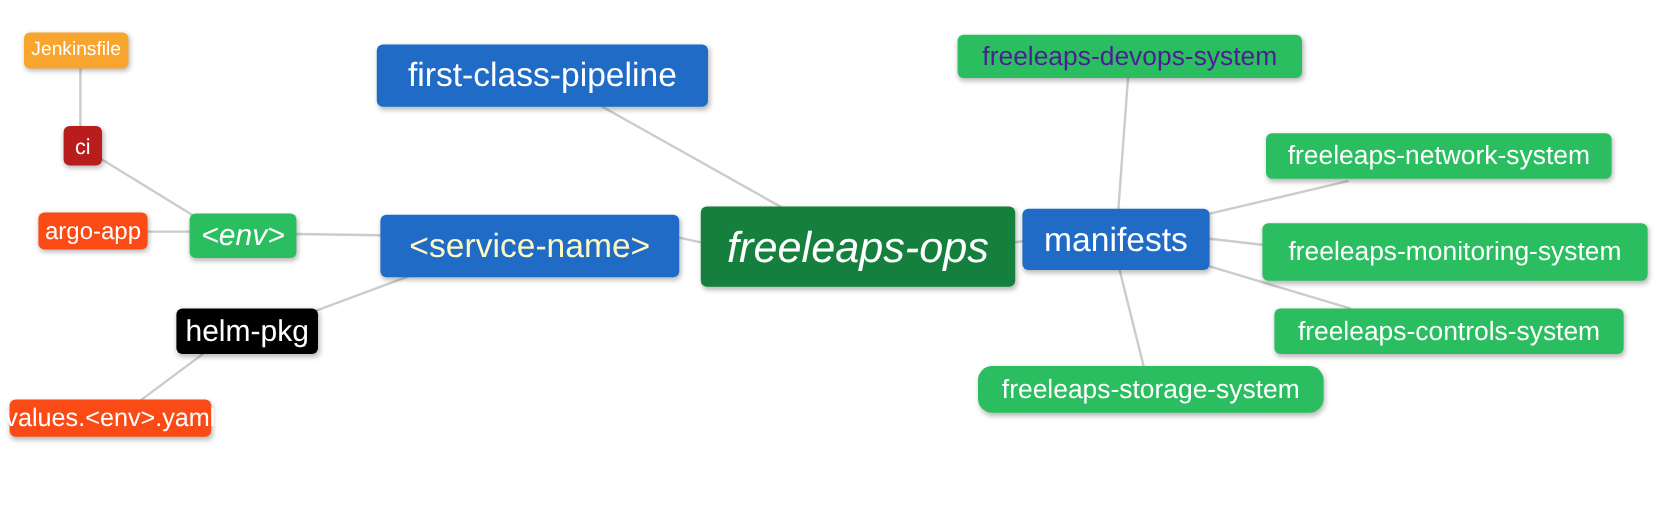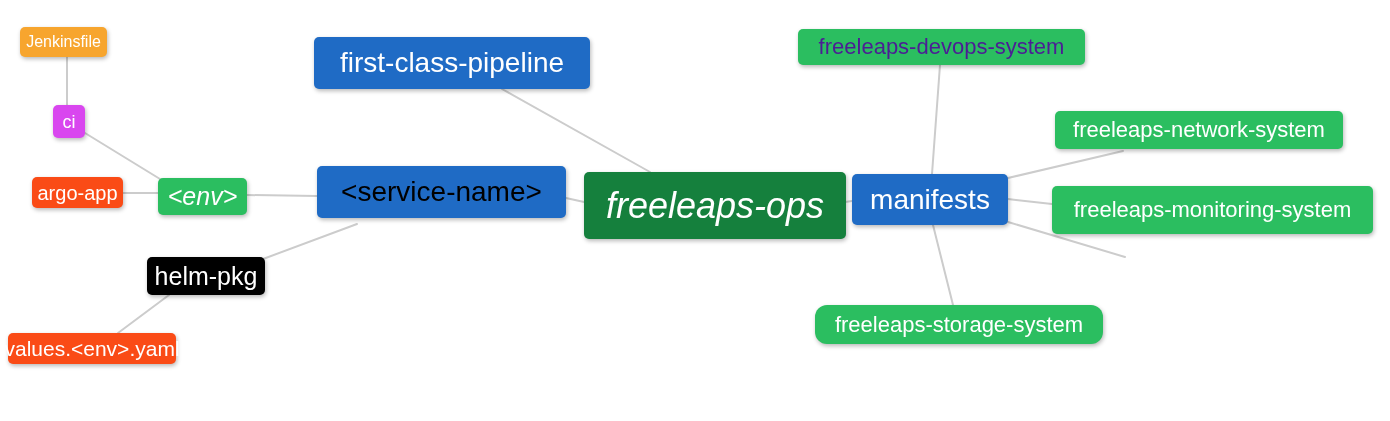--- a/index.html
+++ b/index.html
@@ -58,49 +58,52 @@
       <line x1="1008" y1="222" x2="1125" y2="257" stroke="#cccccc" stroke-width="2" stroke-linecap="round"></line>
       <line x1="933" y1="225" x2="953" y2="305" stroke="#cccccc" stroke-width="2" stroke-linecap="round"></line>
     </svg>
 
 <div class="mm-node" style="left: 584px; top: 172px; width: 262px; height: 67px; background: #15803d; font-size: 36px; color: rgb(255, 255, 255); font-style: italic;">
       <span>freeleaps-ops</span>
     </div>
     <div class="mm-node" style="left: 314px; top: 37px; width: 276px; height: 52px; background: rgb(31, 107, 197); font-size: 28px; color: rgb(255, 255, 255);">
       <span>first-class-pipeline</span>
     </div>
-    <div class="mm-node" style="left: 317px; top: 166px; width: 249px; height: 52px; background: rgb(31, 107, 197); font-size: 28px; color: #000000;">
+    <div class="mm-node" style="left: 317px; top: 179px; width: 249px; height: 52px; background: rgb(31, 107, 197); font-size: 28px; color: #fef9c3;">
       <span>&lt;service-name&gt;</span>
     </div>
     <div class="mm-node" style="left: 852px; top: 174px; width: 156px; height: 51px; background: rgb(31, 107, 197); font-size: 28px; color: rgb(255, 255, 255);">
       <span>manifests</span>
     </div>
     <div class="mm-node" style="left: 158px; top: 178px; width: 89px; height: 37px; background: rgb(43, 190, 96); font-size: 25px; color: rgb(255, 255, 255); font-style: italic;">
       <span>&lt;env&gt;</span>
     </div>
     <div class="mm-node" style="left: 147px; top: 257px; width: 118px; height: 38px; background: #000000; font-size: 25px; color: rgb(255, 255, 255);">
       <span>helm-pkg</span>
     </div>
     <div class="mm-node" style="left: 32px; top: 177px; width: 91px; height: 31px; background: rgb(250, 75, 22); font-size: 20px; color: rgb(255, 255, 255);">
       <span>argo-app</span>
     </div>
-    <div class="mm-node" style="left: 53px; top: 105px; width: 32px; height: 33px; background: #d946ef; font-size: 18px; color: rgb(255, 255, 255);">
+    <div class="mm-node" style="left: 53px; top: 105px; width: 32px; height: 33px; background: #b91c1c; font-size: 18px; color: rgb(255, 255, 255);">
       <span>ci</span>
     </div>
     <div class="mm-node" style="left: 20px; top: 27px; width: 87px; height: 30px; background: rgb(247, 165, 46); font-size: 16px; color: rgb(255, 255, 255);">
       <span>Jenkinsfile</span>
     </div>
     <div class="mm-node" style="left: 8px; top: 333px; width: 168px; height: 31px; background: rgb(250, 75, 22); font-size: 21px; color: rgb(255, 255, 255);">
       <span>values.&lt;env&gt;.yaml</span>
     </div>
     <div class="mm-node" style="left: 798px; top: 29px; width: 287px; height: 36px; background: rgb(43, 190, 96); font-size: 22px; color: #4c1d95;">
       <span>freeleaps-devops-system</span>
     </div>
     <div class="mm-node" style="left: 1055px; top: 111px; width: 288px; height: 38px; background: rgb(43, 190, 96); font-size: 22px; color: rgb(255, 255, 255);">
       <span>freeleaps-network-system</span>
     </div>
     <div class="mm-node" style="left: 1052px; top: 186px; width: 321px; height: 48px; background: rgb(43, 190, 96); font-size: 22px; color: rgb(255, 255, 255);">
       <span>freeleaps-monitoring-system</span>
     </div>
+    <div class="mm-node" style="left: 1062px; top: 257px; width: 291px; height: 38px; background: rgb(43, 190, 96); font-size: 22px; color: rgb(255, 255, 255);">
+      <span>freeleaps-controls-system</span>
+    </div>
     <div class="mm-node" style="left: 815px; top: 305px; width: 288px; height: 39px; background: rgb(43, 190, 96); font-size: 22px; color: rgb(255, 255, 255); border-radius: 12px;">
       <span>freeleaps-storage-system</span>
     </div>
   </div>
 
 </body></html>

